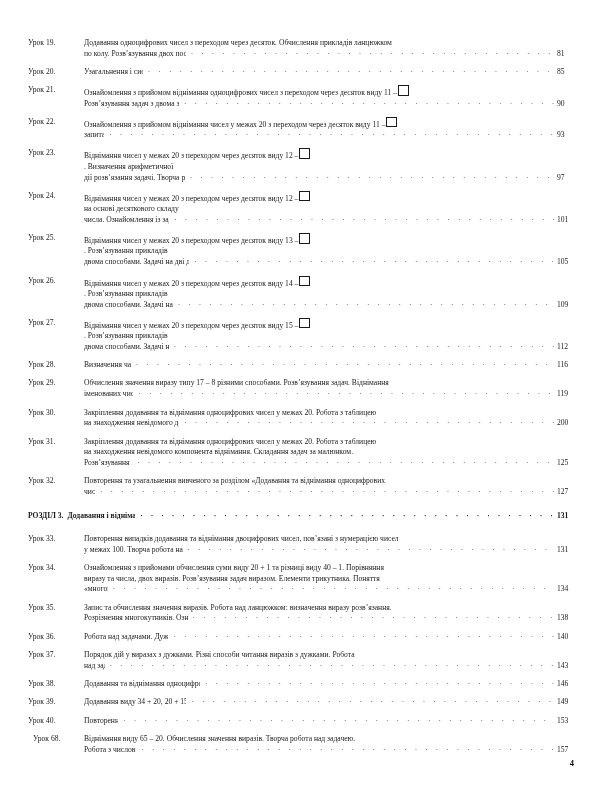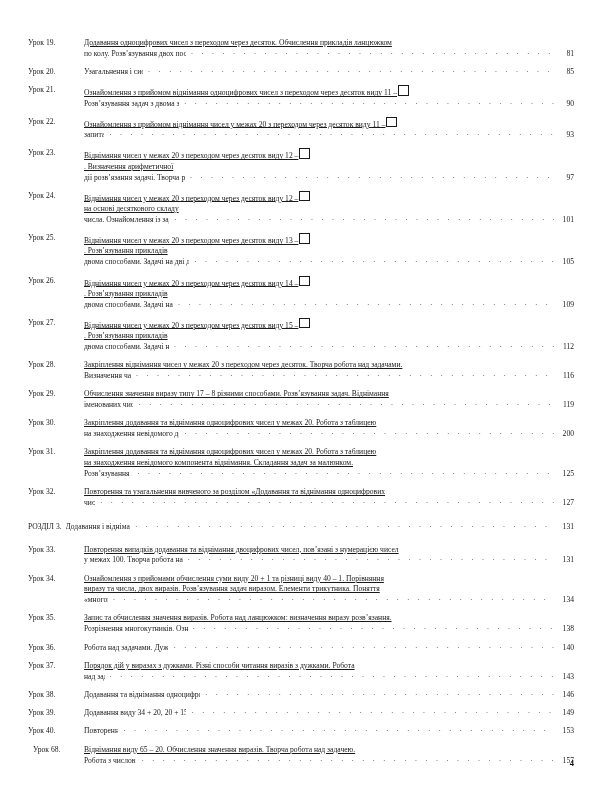--- a/index.html
+++ b/index.html
@@ -28,21 +28,21 @@
   .entry {
     display: flex;
     align-items: flex-start;
     margin-bottom: 7.5px;
     font-size: 7.6px;
     line-height: 1.42;
   }
   .entry.section {
     margin-top: 13px;
     margin-bottom: 12px;
-    font-weight: normal;
+    font-weight: bold;
   }
   .entry .label {
     flex: 0 0 auto;
     width: 58px;
     white-space: nowrap;
     text-align: left;
     padding-left: 2px;
     box-sizing: border-box;
   }
   .entry.section .label {
@@ -53,21 +53,20 @@
   .entry.indent-alt .label {
     padding-left: 7px;
   }
   .entry .body {
     flex: 1 1 auto;
     min-width: 0;
     position: relative;
   }
   .entry .text {
     display: inline;
-    text-decoration: underline;
   }
   
   .tail {
     display: flex;
     align-items: baseline;
     width: 100%;
   }
   .lastline {
     flex: 0 1 auto;
     white-space: nowrap;
@@ -78,21 +77,20 @@
     min-width: 14px;
     overflow: hidden;
     white-space: nowrap;
     letter-spacing: 3.1px;
     color: #2a2a2a;
     margin: 0 3px 0 5px;
     font-size: 7.4px;
   }
   .pageno {
     flex: 0 0 auto;
-    text-align: right;
     min-width: 17px;
     white-space: nowrap;
   }
   .boxglyph {
     display: inline-block;
     width: 8.5px;
     height: 8.5px;
     border: 1px solid #1a1a1a;
     vertical-align: -1px;
     margin: 0 1px;
@@ -211,21 +209,20 @@
           <div class="tail">
             <span class="lastline">двома способами. Задачі на дві дії. Творча робота над задачами</span>
             <span class="leader">· · · · · · · · · · · · · · · · · · · · · · · · · · · · · · · · · · · · · · · · · · · · · · · · · · · · · · · · · · · · · · · · · · · · · · · · · · · · · · · · · · · · · · · ·</span>
             <span class="pageno">112</span>
           </div>
         </div>
       </div>
       <div class="entry">
         <div class="label">Урок 28.</div>
         <div class="body">
-          <div><span class="text">Закріплення віднімання чисел у межах 20 з переходом через десяток. Творча робота над задачами.</span></div>
           <div class="tail">
             <span class="lastline">Визначення часу за годинником</span>
             <span class="leader">· · · · · · · · · · · · · · · · · · · · · · · · · · · · · · · · · · · · · · · · · · · · · · · · · · · · · · · · · · · · · · · · · · · · · · · · · · · · · · · · · · · · · · · ·</span>
             <span class="pageno">116</span>
           </div>
         </div>
       </div>
       <div class="entry">
         <div class="label">Урок 29.</div>
         <div class="body">

